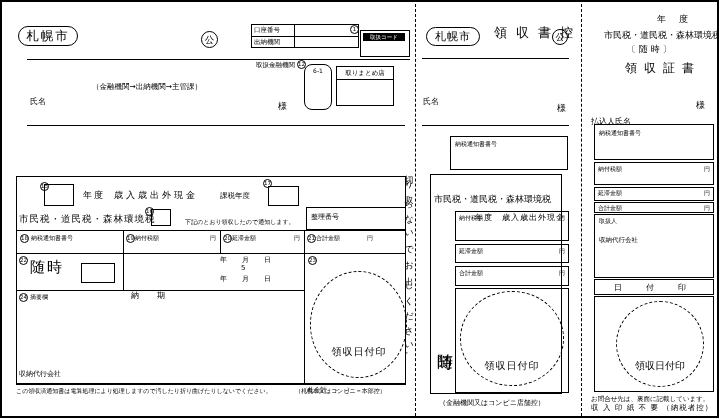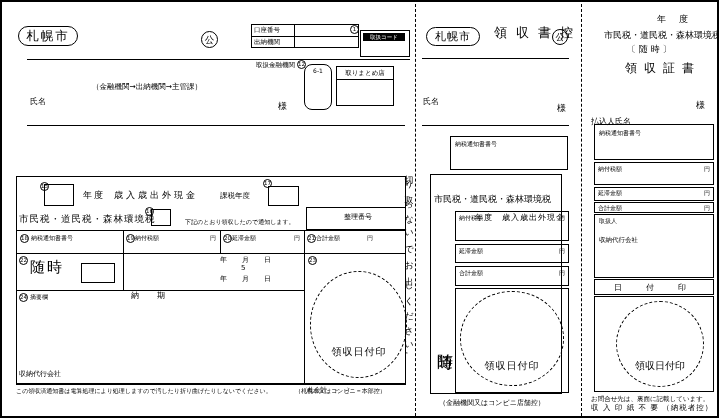--- a/index.html
+++ b/index.html
@@ -68,21 +68,21 @@
     <div class="abs t75" style="left:203px;top:14px;">課税年度</div>
     <span class="circ" style="left:246px;top:2px;">17</span>
     <div class="abs b" style="left:251px;top:9px;width:31px;height:20px;"></div>
 
     <div class="abs t95" style="left:2px;top:36px;letter-spacing:1px;white-space:nowrap;">市民税・道民税・森林環境税</div>
     <span class="circ" style="left:128px;top:30px;">16</span>
     <div class="abs b" style="left:134px;top:32px;width:20px;height:17px;"></div>
     <div class="abs t6" style="left:168px;top:41px;white-space:nowrap;">下記のとおり領収したので通知します。</div>
 
     <div class="abs b" style="left:289px;top:30px;width:100px;height:23px;">
-      <div class="t7" style="padding:4px 0 0 4px;text-align:center;">整理番号</div>
+      <div class="t7" style="padding:4px 0 0 4px;">整理番号</div>
     </div>
 
     <div class="hl" style="left:0;top:53px;width:389px;"></div>
     <div class="hl" style="left:0;top:76px;width:389px;"></div>
     <div class="hl" style="left:0;top:113px;width:287px;"></div>
     <div class="vl" style="left:106px;top:53px;height:60px;"></div>
     <div class="vl" style="left:203px;top:53px;height:23px;"></div>
     <div class="vl" style="left:287px;top:53px;height:155px;"></div>
 
     <div class="abs t6" style="left:3px;top:57px;">

